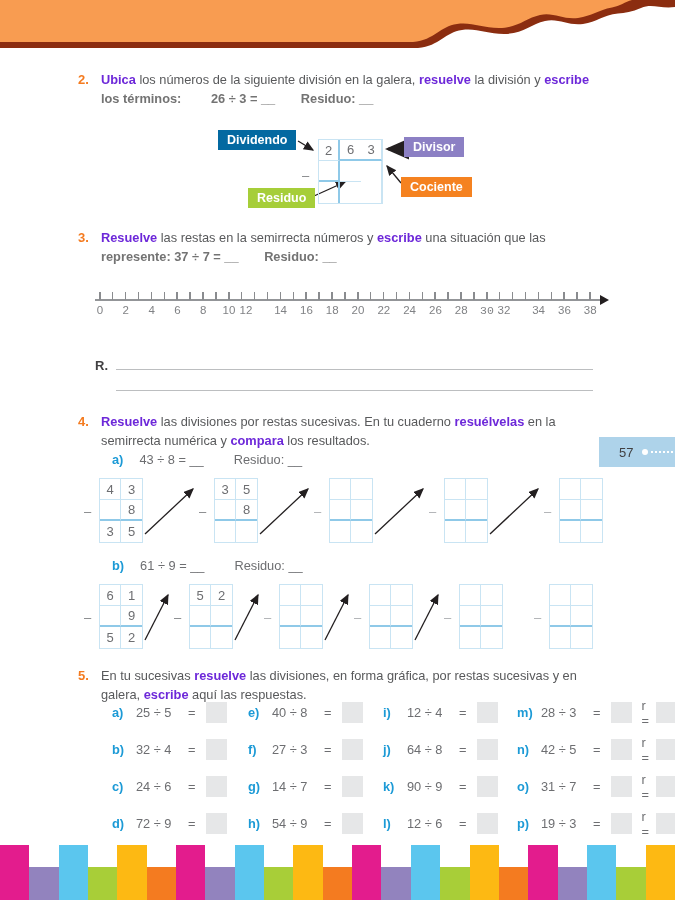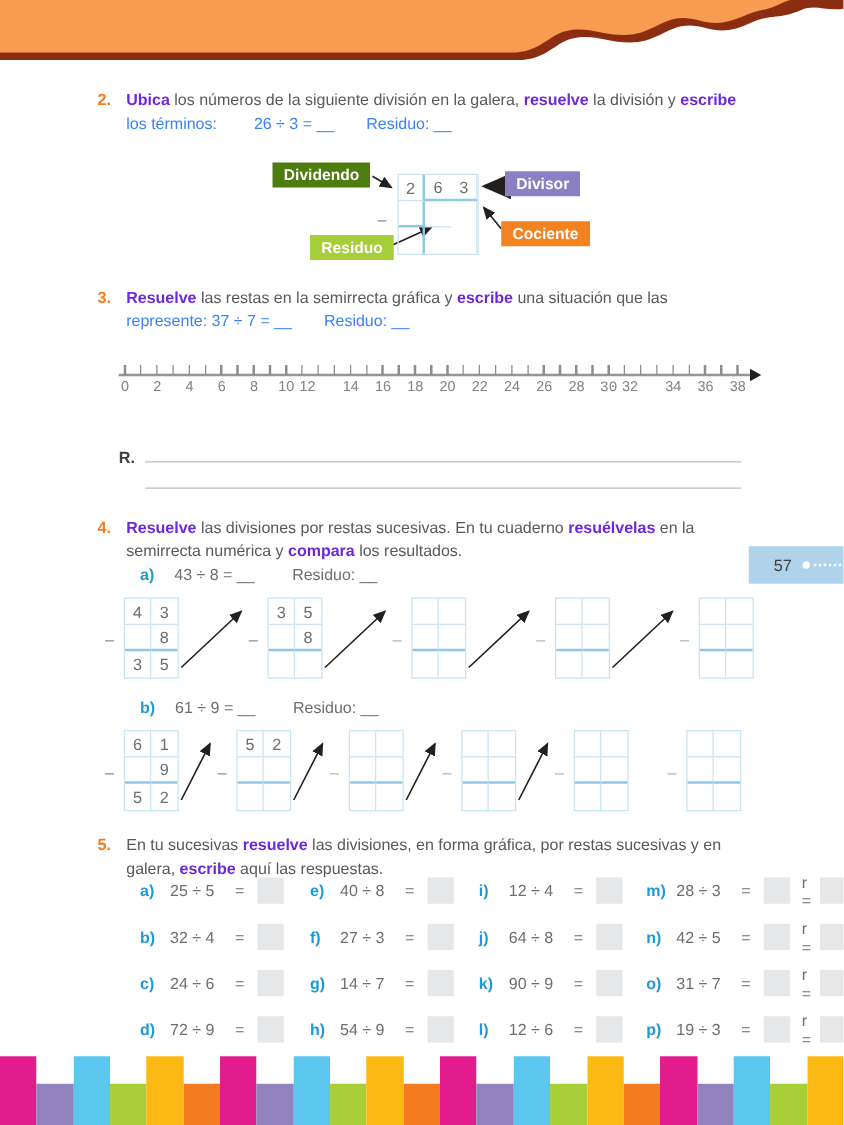--- a/index.html
+++ b/index.html
@@ -4,21 +4,21 @@
 <style>
   html,body{margin:0;padding:0;background:#fff;}
   .page{position:relative;width:675px;height:900px;background:#fff;overflow:hidden;
         font-family:"Liberation Sans",sans-serif;}
   
   .ex{position:absolute;left:78px;width:524px;display:flex;}
   .ex .num{color:#F47B20;font-weight:700;font-size:13px;width:23px;flex:none;line-height:19px;}
   .ex .body{font-size:12.8px;line-height:19px;color:#58595B;flex:1;}
   .ex .body p{margin:0;}
   .bold{font-weight:700;color:#6d28d9;}
-  .terms span{color:#3b82f6;}
+  .terms span{color:#737373;font-weight:bold;}
   .gap-l{margin-left:26px;}
   .gap-m{margin-left:22px;}
   
   .diagram{position:absolute;left:100px;top:126px;width:480px;height:96px;}
   .dlabel{position:absolute;color:#fff;font-weight:700;font-size:12.5px;padding:3px 9px;white-space:nowrap;}
   .galera{position:absolute;left:218px;top:13px;display:grid;grid-template-columns:21px 21px 21px;border:1px solid #C9E4F3;}
   .galera .c{width:21px;height:21px;box-sizing:border-box;border-right:1px solid #C9E4F3;border-bottom:1px solid #C9E4F3;
              display:flex;align-items:center;justify-content:center;font-size:13px;color:#6D6E71;}
   .galera .c:nth-child(3n){border-right:none;}
   .galera .c:nth-child(n+7){border-bottom:none;}
@@ -105,42 +105,42 @@
     </div>
   </div>
 
   <div class="diagram">
     <svg class="arrows" width="480" height="96" viewBox="0 0 480 96">
       <line x1="198" y1="15" x2="213" y2="24" stroke="#231F20" stroke-width="1.3" marker-end="url(#ah)"></line>
       <line x1="302" y1="23" x2="288" y2="23" stroke="#808285" stroke-width="3" marker-end="url(#ah)"></line>
       <line x1="301" y1="57" x2="287" y2="40" stroke="#231F20" stroke-width="1.3" marker-end="url(#ah)"></line>
       <line x1="214" y1="70" x2="245" y2="56" stroke="#231F20" stroke-width="1.3" marker-end="url(#ah)"></line>
     </svg>
-    <div class="dlabel" style="left: 118px; top: 4px; background: #4d7c0f;">Dividendo</div>
+    <div class="dlabel" style="left: 118px; top: 4px; background: #0369a1;">Dividendo</div>
     <div class="dlabel" style="left: 304px; top: 11px; background: rgb(140, 128, 196);">Divisor</div>
     <div class="dlabel" style="left: 301px; top: 51px; background: rgb(245, 130, 32);">Cociente</div>
     <div class="dlabel" style="left: 148px; top: 62px; background: rgb(166, 206, 57);">Residuo</div>
     <div class="galera">
       <span class="minus2">–</span>
       <div class="c">2</div>
       <div class="c">6</div>
       <div class="c">3</div>
       <div class="c"></div>
       <div class="c"></div>
       <div class="c"></div>
       <div class="c"></div>
       <div class="c"></div>
       <div class="c"></div>
     </div>
   </div>
 
   <div class="ex" style="top:228px;">
     <span class="num">3.</span>
     <div class="body">
-      <p><span class="bold">Resuelve</span><span> las restas en la semirrecta gráfica y </span><span class="bold">escribe</span><span> una situación que las</span></p>
+      <p><span class="bold">Resuelve</span><span> las restas en la semirrecta números y </span><span class="bold">escribe</span><span> una situación que las</span></p>
       <p class="terms">
         <span>represente: 37 ÷ 7 = __</span>
         <span class="gap-m">Residuo: __</span>
       </p>
     </div>
   </div>
 
   <div class="numline">
     <div class="base"></div>
     <div class="arrowhead"></div>

